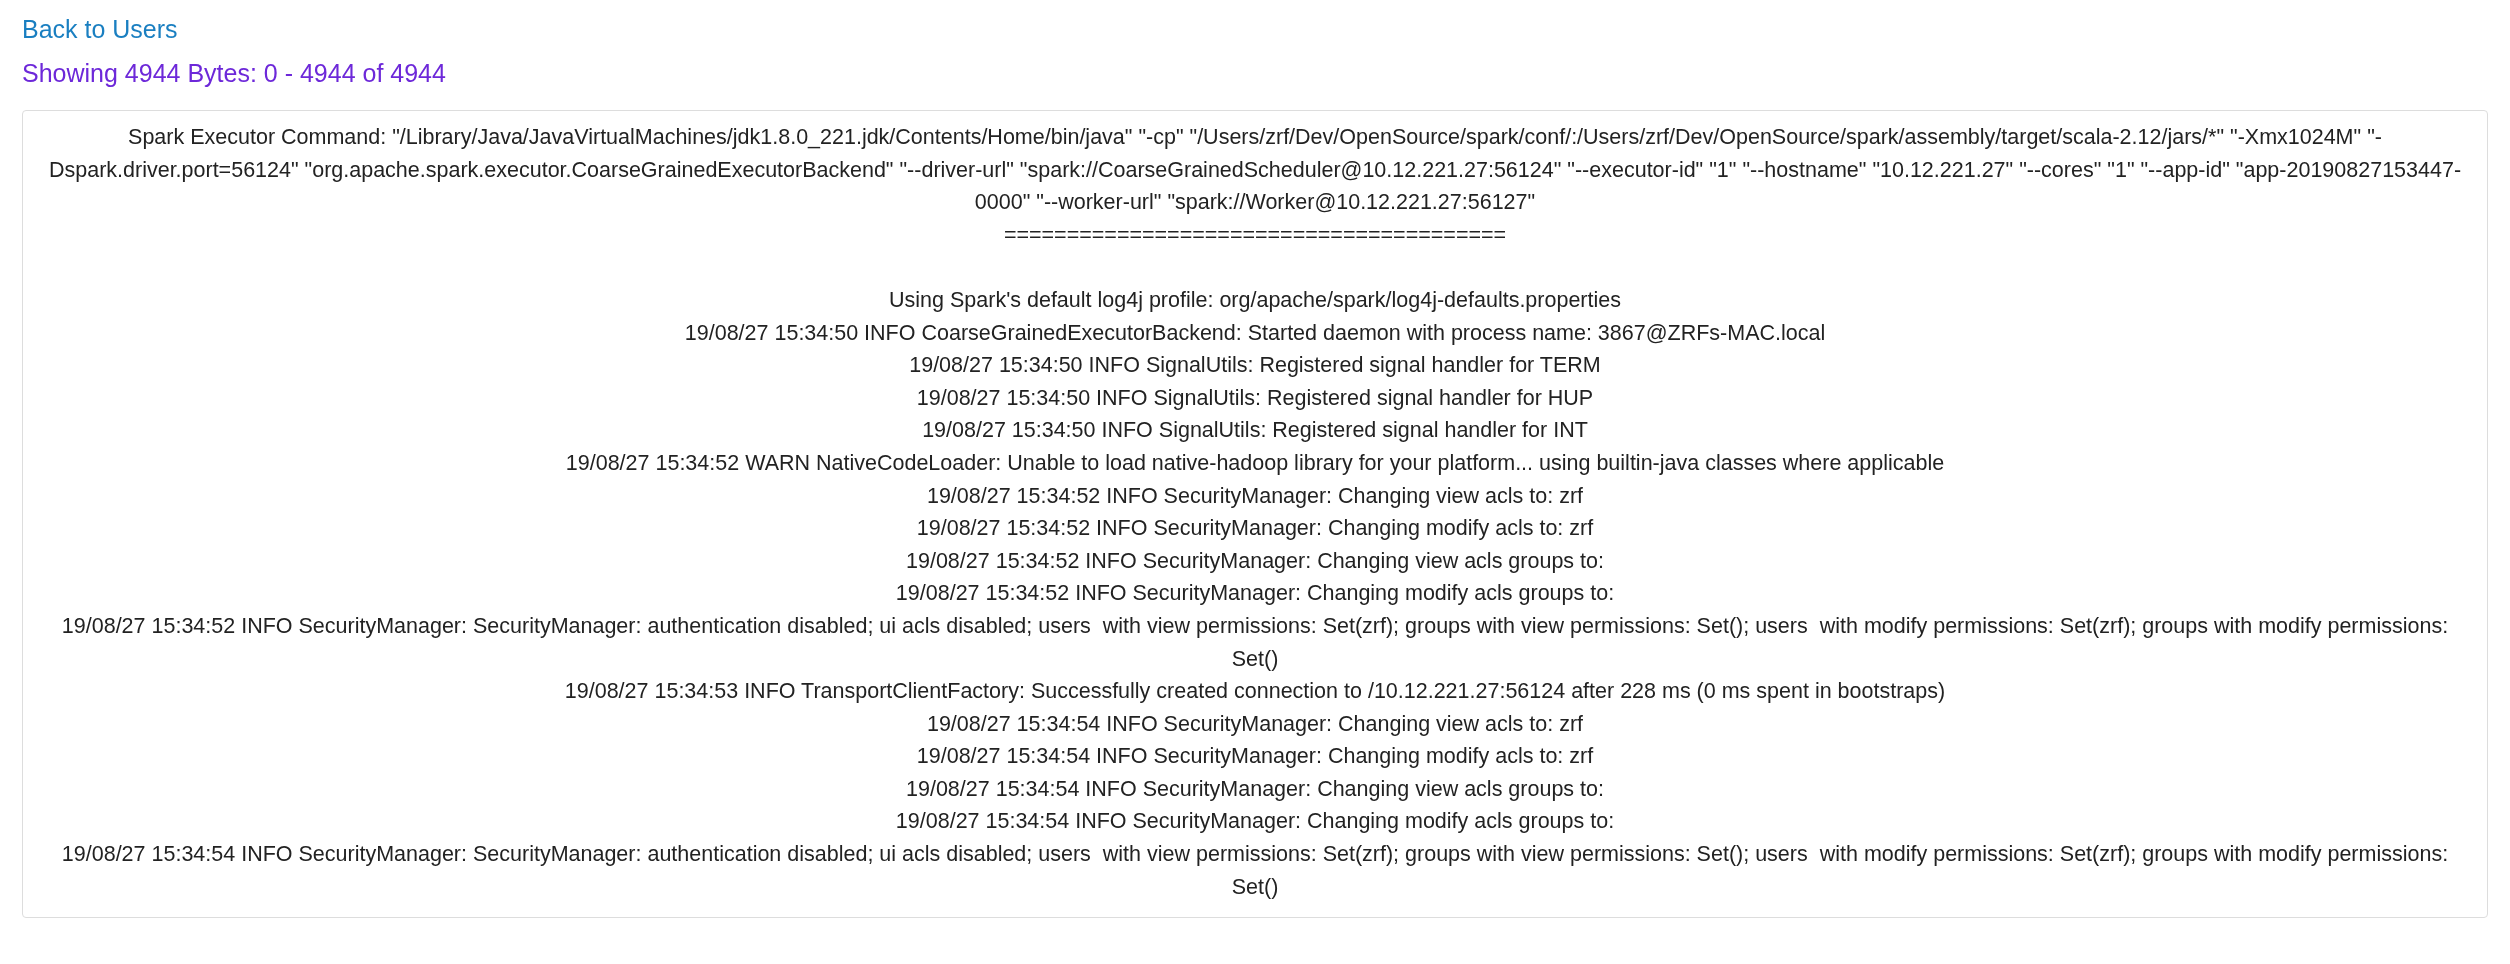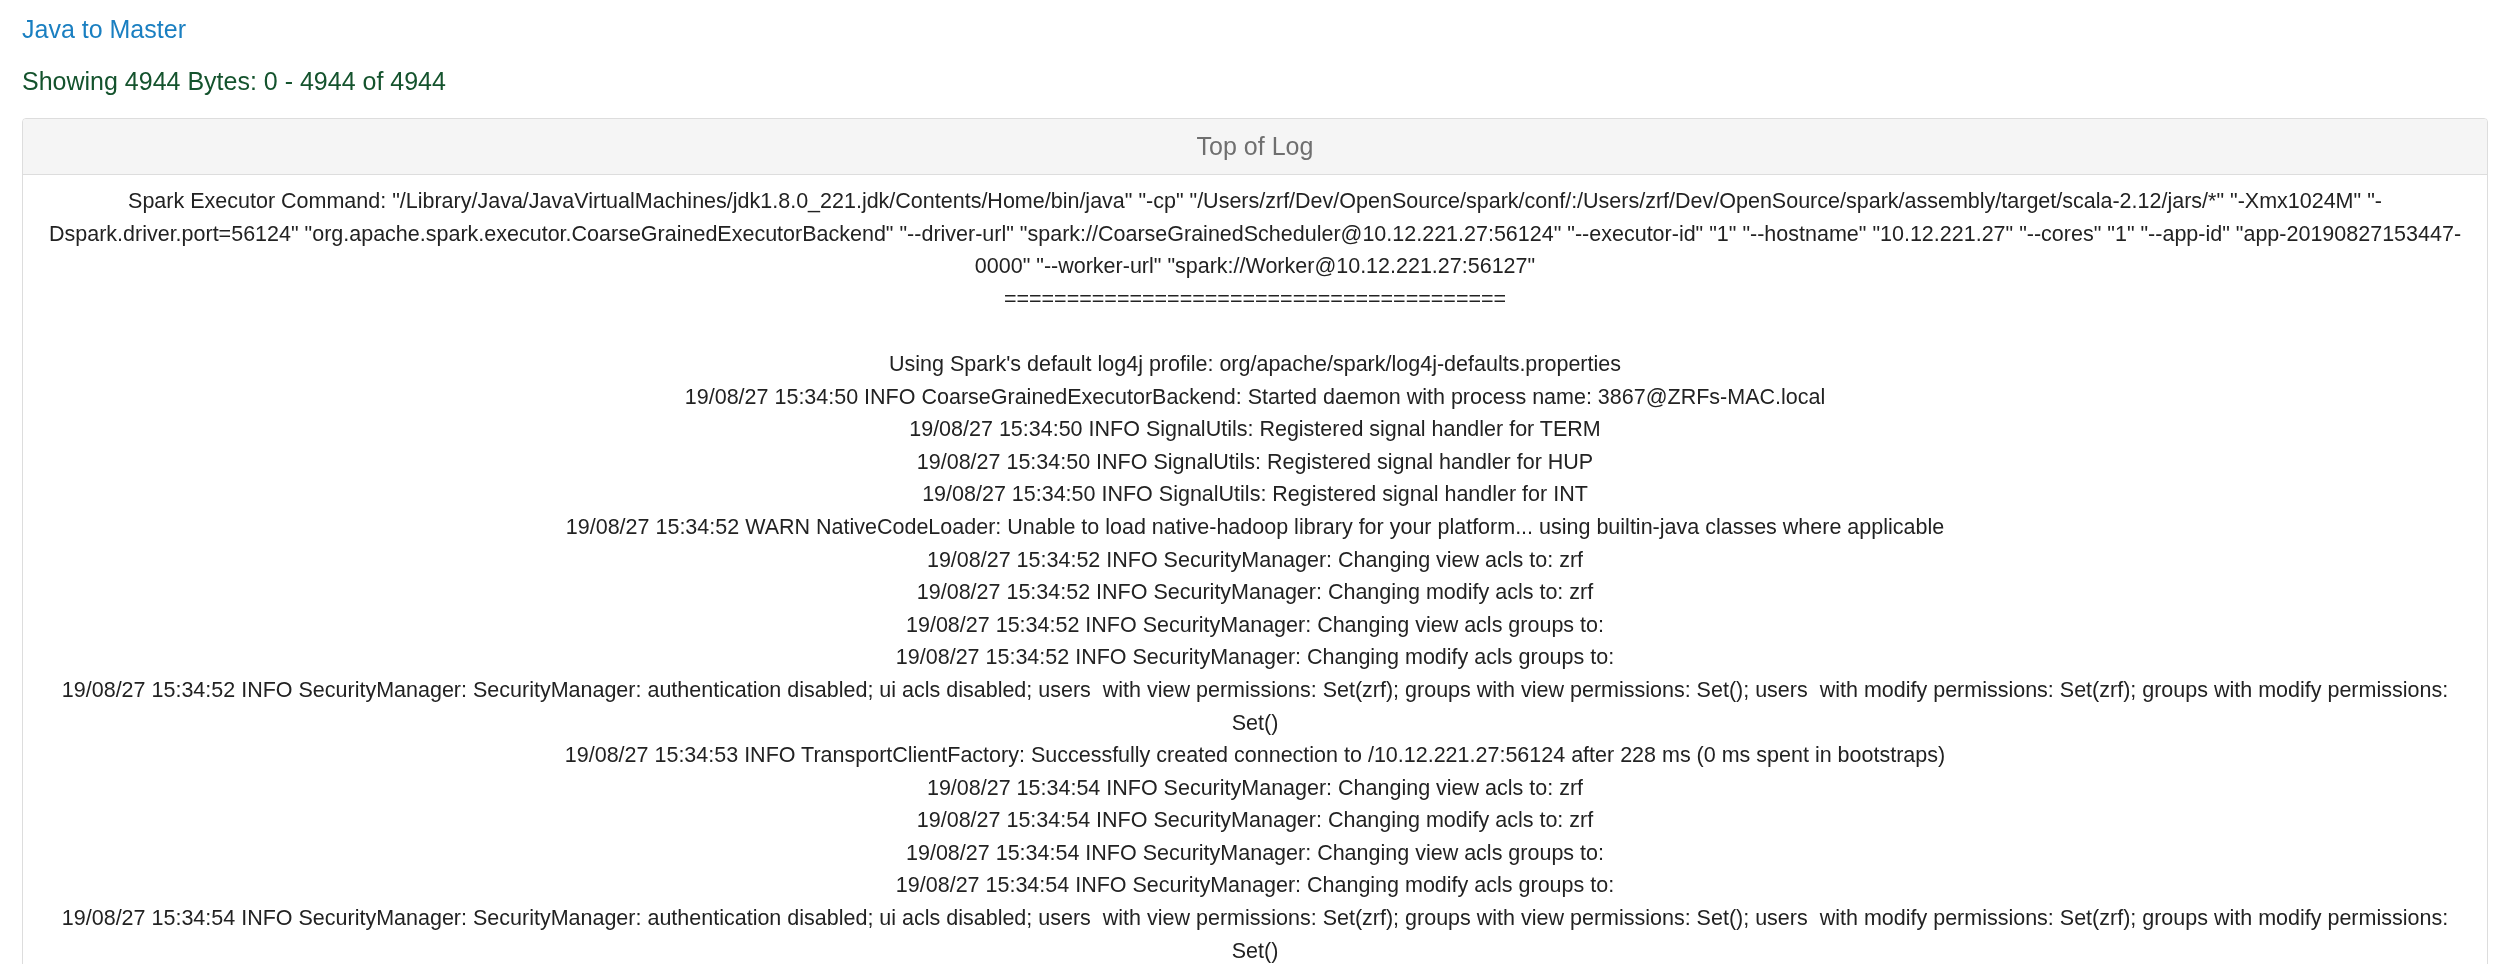--- a/index.html
+++ b/index.html
@@ -23,22 +23,22 @@
     color: #1a7fc1;
     font-size: 25px;
     line-height: 30px;
     text-decoration: none;
     margin-top: 14px;
     cursor: pointer;
   }
   .showing-line {
     font-size: 25px;
     line-height: 30px;
-    margin-top: 22px;
-    color: #14532d;
+    margin-top: 14px;
+    color: #6d28d9;
   }
   .log-panel {
     margin-top: 22px;
     border: 1px solid #dddddd;
     border-radius: 4px;
     background: #ffffff;
     overflow: hidden;
   }
   .log-panel-header {
     background: #f5f5f5;
@@ -65,22 +65,21 @@
   }
   .log-line.blank {
     height: 32.6px;
   }
 </style>
 </head>
 <body>
 
 <div class="page">
 
-  <a class="back-link" href="#">Java to Master</a>
+  <a class="back-link" href="#">Back to Users</a>
 
   <div class="showing-line">Showing 4944 Bytes: 0 - 4944 of 4944</div>
 
   <div class="log-panel">
-    <div class="log-panel-header">Top of Log</div>
     <div class="log-body"><div class="log-line">Spark Executor Command: "/Library/Java/JavaVirtualMachines/jdk1.8.0_221.jdk/Contents/Home/bin/java" "-cp" "/Users/zrf/Dev/OpenSource/spark/conf/:/Users/zrf/Dev/OpenSource/spark/assembly/target/scala-2.12/jars/*" "-Xmx1024M" "-Dspark.driver.port=56124" "org.apache.spark.executor.CoarseGrainedExecutorBackend" "--driver-url" "spark://CoarseGrainedScheduler@10.12.221.27:56124" "--executor-id" "1" "--hostname" "10.12.221.27" "--cores" "1" "--app-id" "app-20190827153447-0000" "--worker-url" "spark://Worker@10.12.221.27:56127"</div><div class="log-line">========================================</div><div class="log-line blank"></div><div class="log-line">Using Spark's default log4j profile: org/apache/spark/log4j-defaults.properties</div><div class="log-line">19/08/27 15:34:50 INFO CoarseGrainedExecutorBackend: Started daemon with process name: 3867@ZRFs-MAC.local</div><div class="log-line">19/08/27 15:34:50 INFO SignalUtils: Registered signal handler for TERM</div><div class="log-line">19/08/27 15:34:50 INFO SignalUtils: Registered signal handler for HUP</div><div class="log-line">19/08/27 15:34:50 INFO SignalUtils: Registered signal handler for INT</div><div class="log-line">19/08/27 15:34:52 WARN NativeCodeLoader: Unable to load native-hadoop library for your platform... using builtin-java classes where applicable</div><div class="log-line">19/08/27 15:34:52 INFO SecurityManager: Changing view acls to: zrf</div><div class="log-line">19/08/27 15:34:52 INFO SecurityManager: Changing modify acls to: zrf</div><div class="log-line">19/08/27 15:34:52 INFO SecurityManager: Changing view acls groups to:</div><div class="log-line">19/08/27 15:34:52 INFO SecurityManager: Changing modify acls groups to:</div><div class="log-line">19/08/27 15:34:52 INFO SecurityManager: SecurityManager: authentication disabled; ui acls disabled; users  with view permissions: Set(zrf); groups with view permissions: Set(); users  with modify permissions: Set(zrf); groups with modify permissions: Set()</div><div class="log-line">19/08/27 15:34:53 INFO TransportClientFactory: Successfully created connection to /10.12.221.27:56124 after 228 ms (0 ms spent in bootstraps)</div><div class="log-line">19/08/27 15:34:54 INFO SecurityManager: Changing view acls to: zrf</div><div class="log-line">19/08/27 15:34:54 INFO SecurityManager: Changing modify acls to: zrf</div><div class="log-line">19/08/27 15:34:54 INFO SecurityManager: Changing view acls groups to:</div><div class="log-line">19/08/27 15:34:54 INFO SecurityManager: Changing modify acls groups to:</div><div class="log-line">19/08/27 15:34:54 INFO SecurityManager: SecurityManager: authentication disabled; ui acls disabled; users  with view permissions: Set(zrf); groups with view permissions: Set(); users  with modify permissions: Set(zrf); groups with modify permissions: Set()</div></div>
   </div>
 
 </div>
 
 </body></html>

